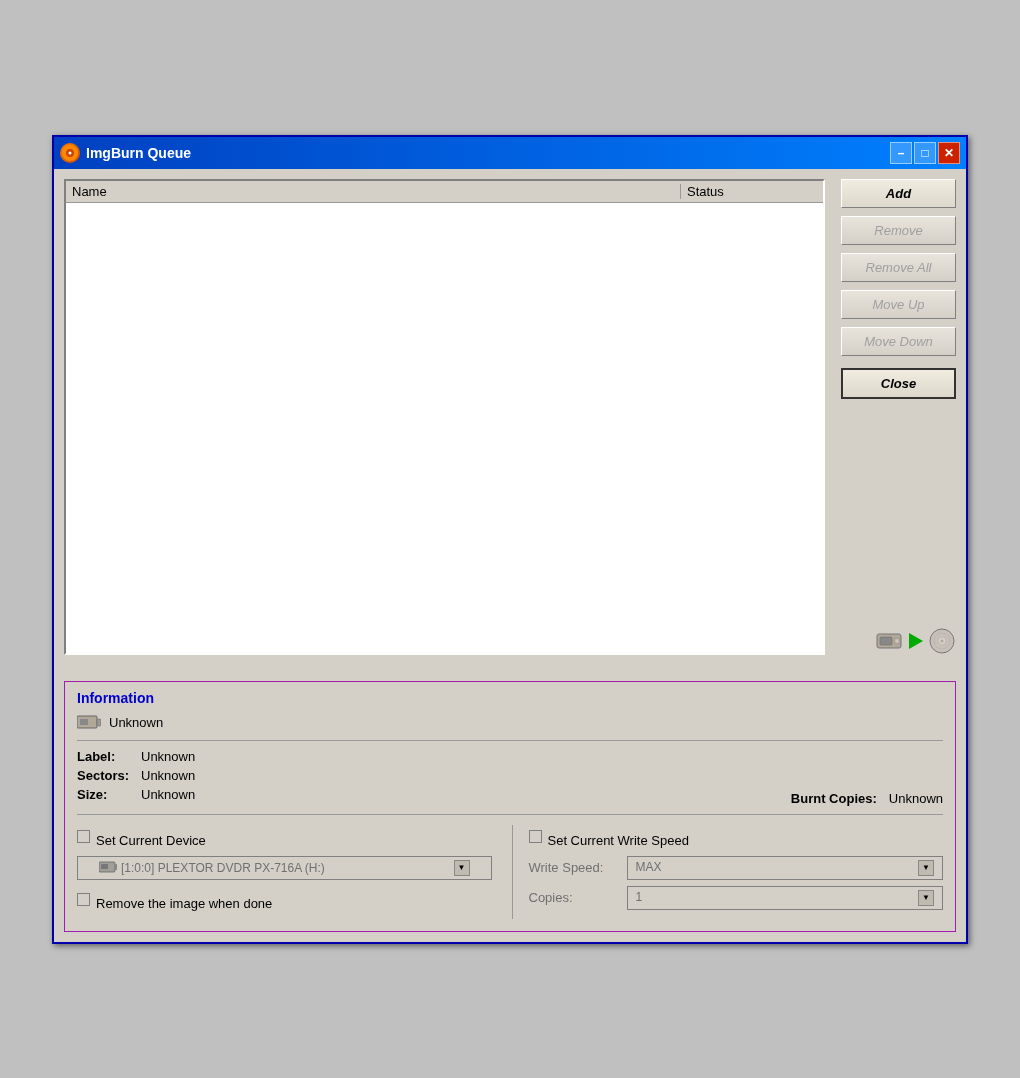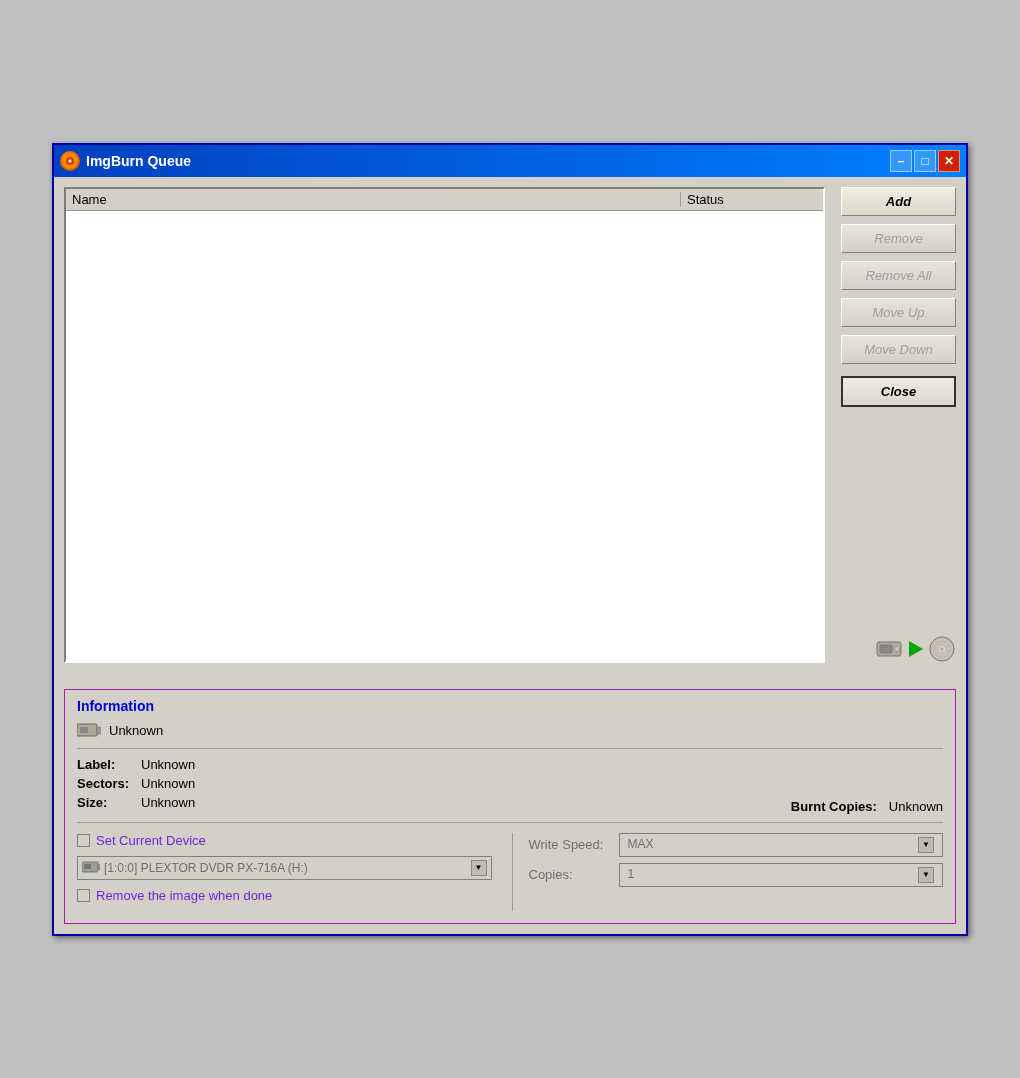--- a/index.html
+++ b/index.html
@@ -231,55 +231,57 @@
     .checkbox {
       width: 13px;
       height: 13px;
       border: 1px solid #808080;
       background: #d4d0c8;
       display: inline-flex;
       align-items: center;
       justify-content: center;
     }
     .check-label {
-      color: #6d28d9;
+      color: #000000;
+      margin-top: 8px;
     }
     .dropdown-row {
       display: flex;
       align-items: center;
       gap: 6px;
       margin-bottom: 8px;
     }
     .dropdown {
       flex: 1;
       display: flex;
       align-items: center;
       border: 1px solid #808080;
       background: #d4d0c8;
-      padding: 3px 4px;
+      padding: 3px 21px;
       position: relative;
     }
     .dropdown-text {
       flex: 1;
       font-size: 12px;
       color: #707070;
     }
     .dropdown-arrow {
       width: 16px;
       height: 16px;
       background: #c0bbb0;
       border: 1px solid #888;
       display: flex;
       align-items: center;
       justify-content: center;
       font-size: 8px;
     }
     .speed-row {
       display: flex;
       align-items: center;
+      gap: 8px;
       margin-bottom: 6px;
     }
     .speed-label {
       color: #707070;
       min-width: 90px;
     }
     .speed-dropdown {
       flex: 1;
       display: flex;
       border: 1px solid #808080;
@@ -417,20 +419,24 @@
               <div class="dropdown-arrow">▼</div>
             </div>
           </div>
           <div class="checkbox-row">
             <div class="checkbox"></div>
             <span class="check-label">Remove the image when done</span>
           </div>
         </div>
 
         <div class="info-bottom-right">
+          <div class="checkbox-row">
+            <div class="checkbox"></div>
+            <span class="check-label">Set Current Write Speed</span>
+          </div>
           <div class="speed-row">
             <span class="speed-label">Write Speed:</span>
             <div class="speed-dropdown">
               <span class="speed-dropdown-text">MAX</span>
               <div class="dropdown-arrow">▼</div>
             </div>
           </div>
           <div class="speed-row">
             <span class="speed-label">Copies:</span>
             <div class="speed-dropdown">

